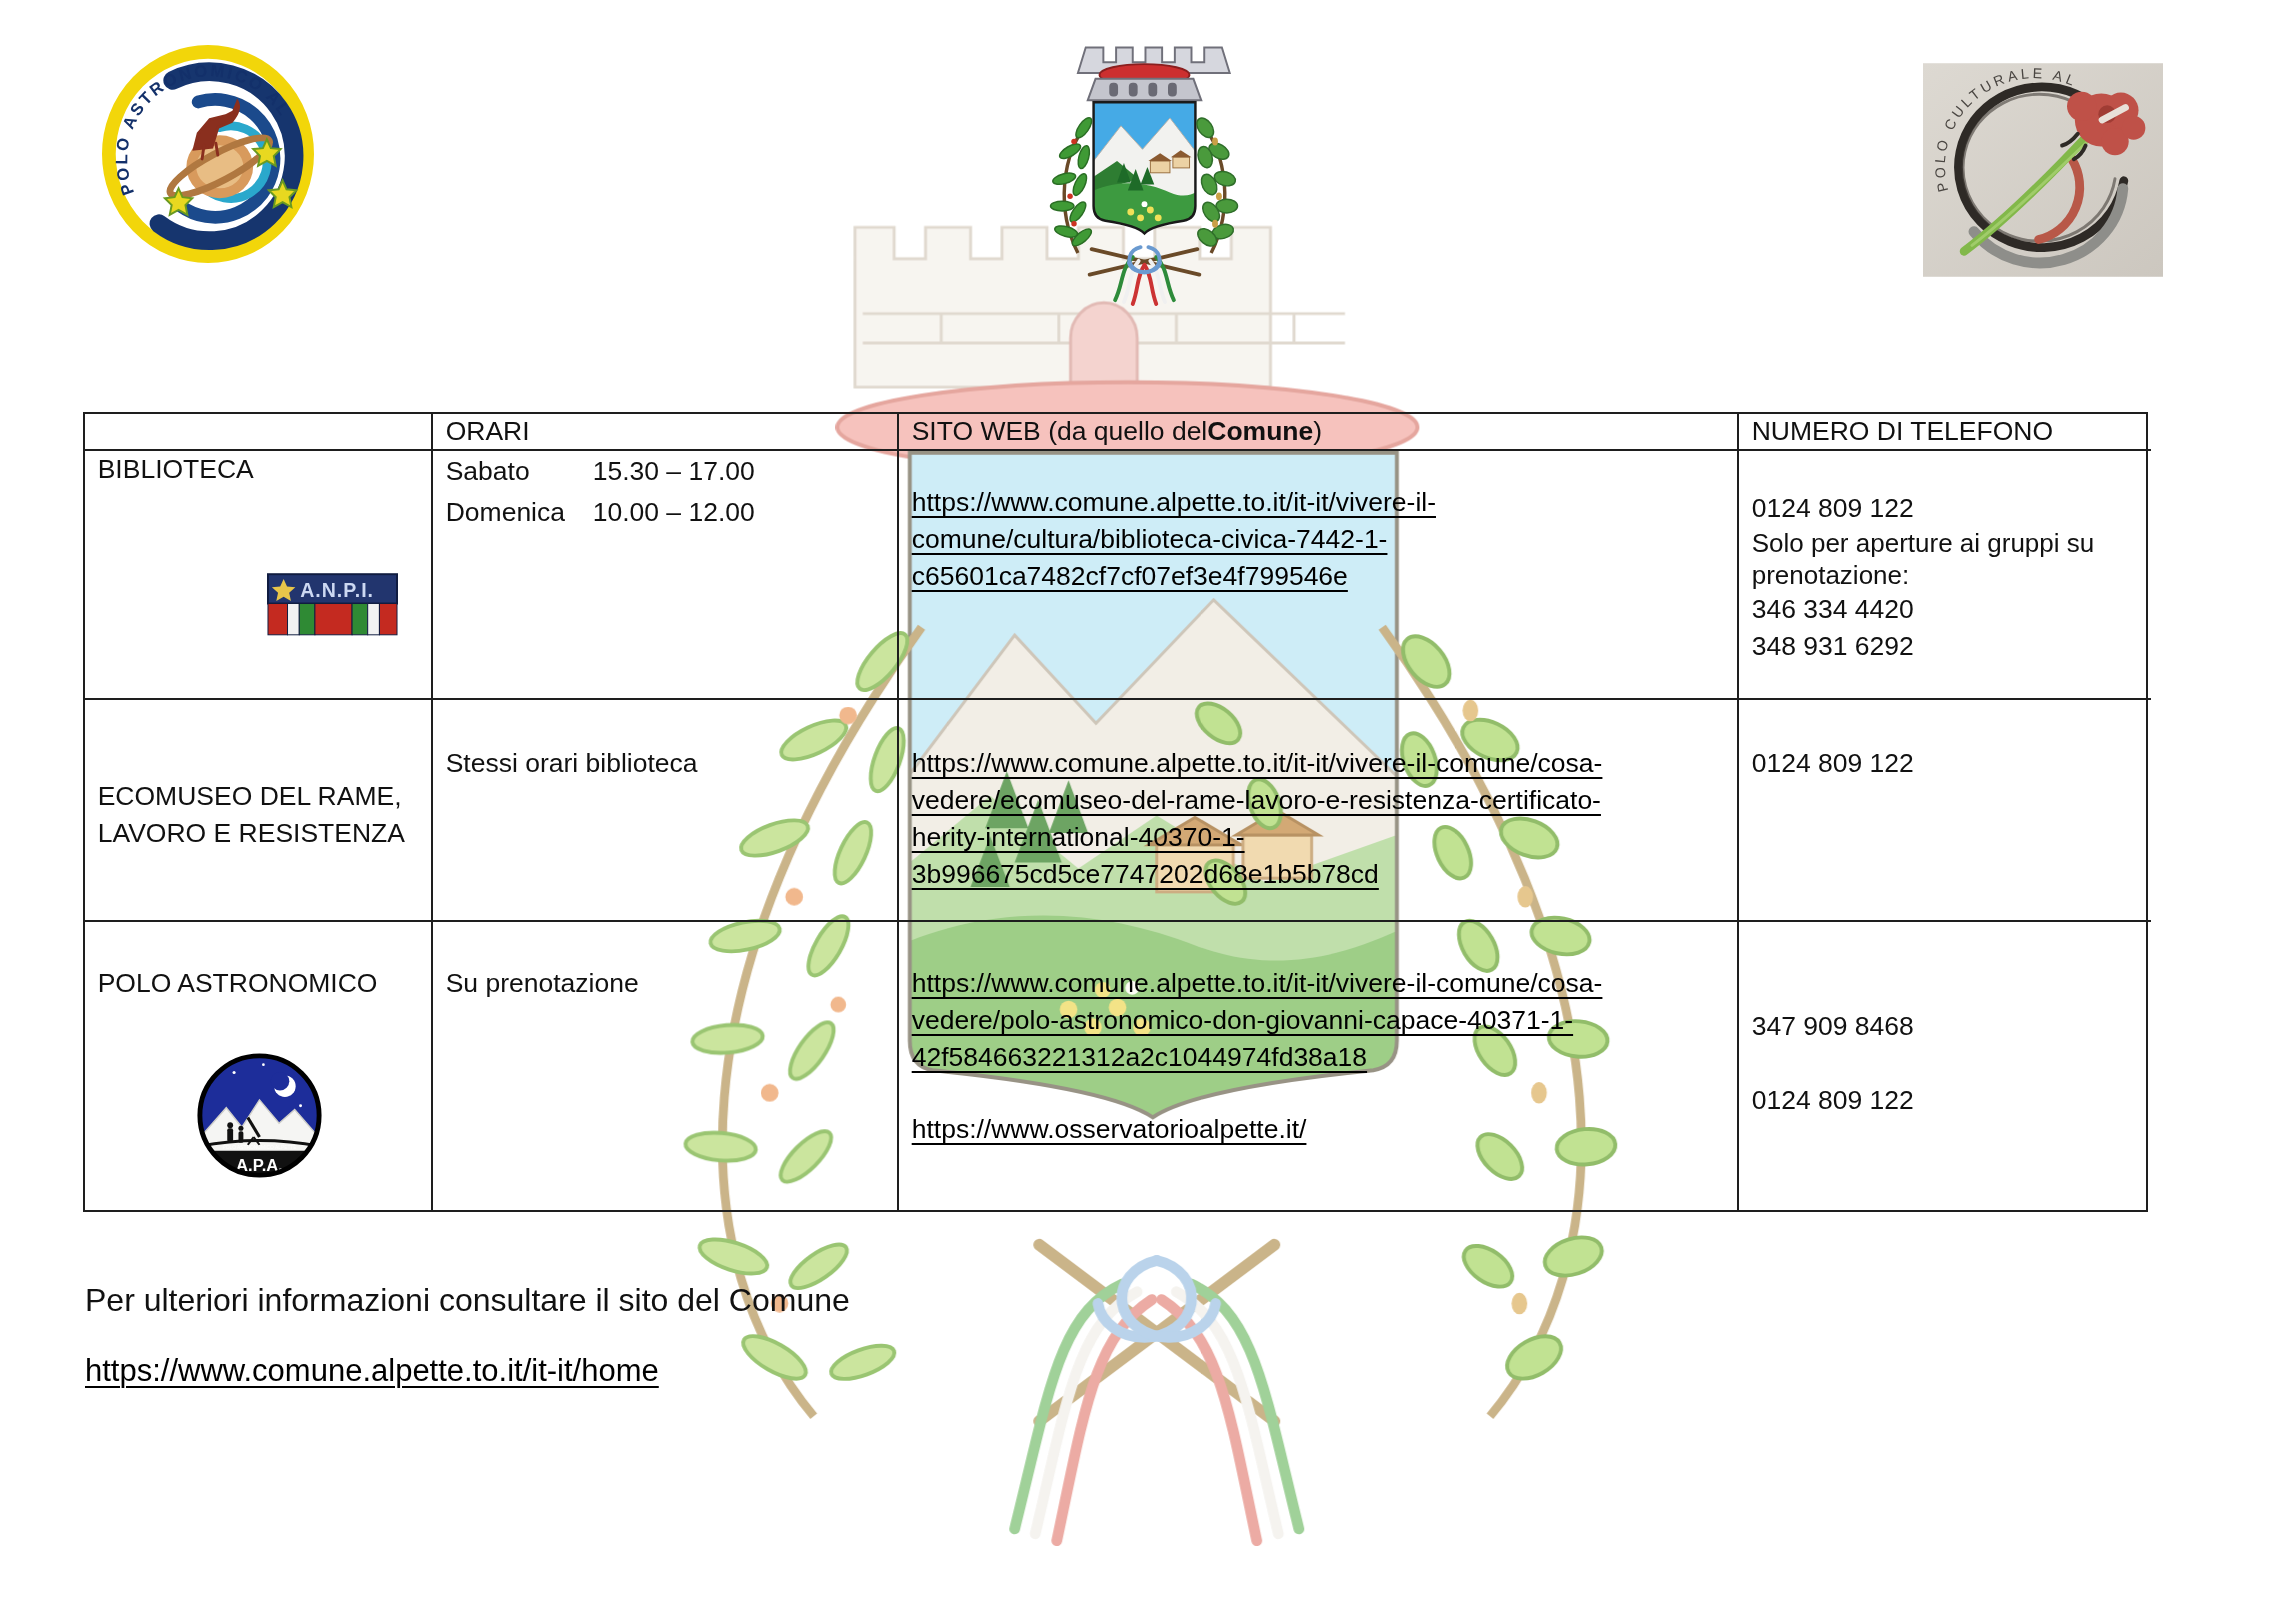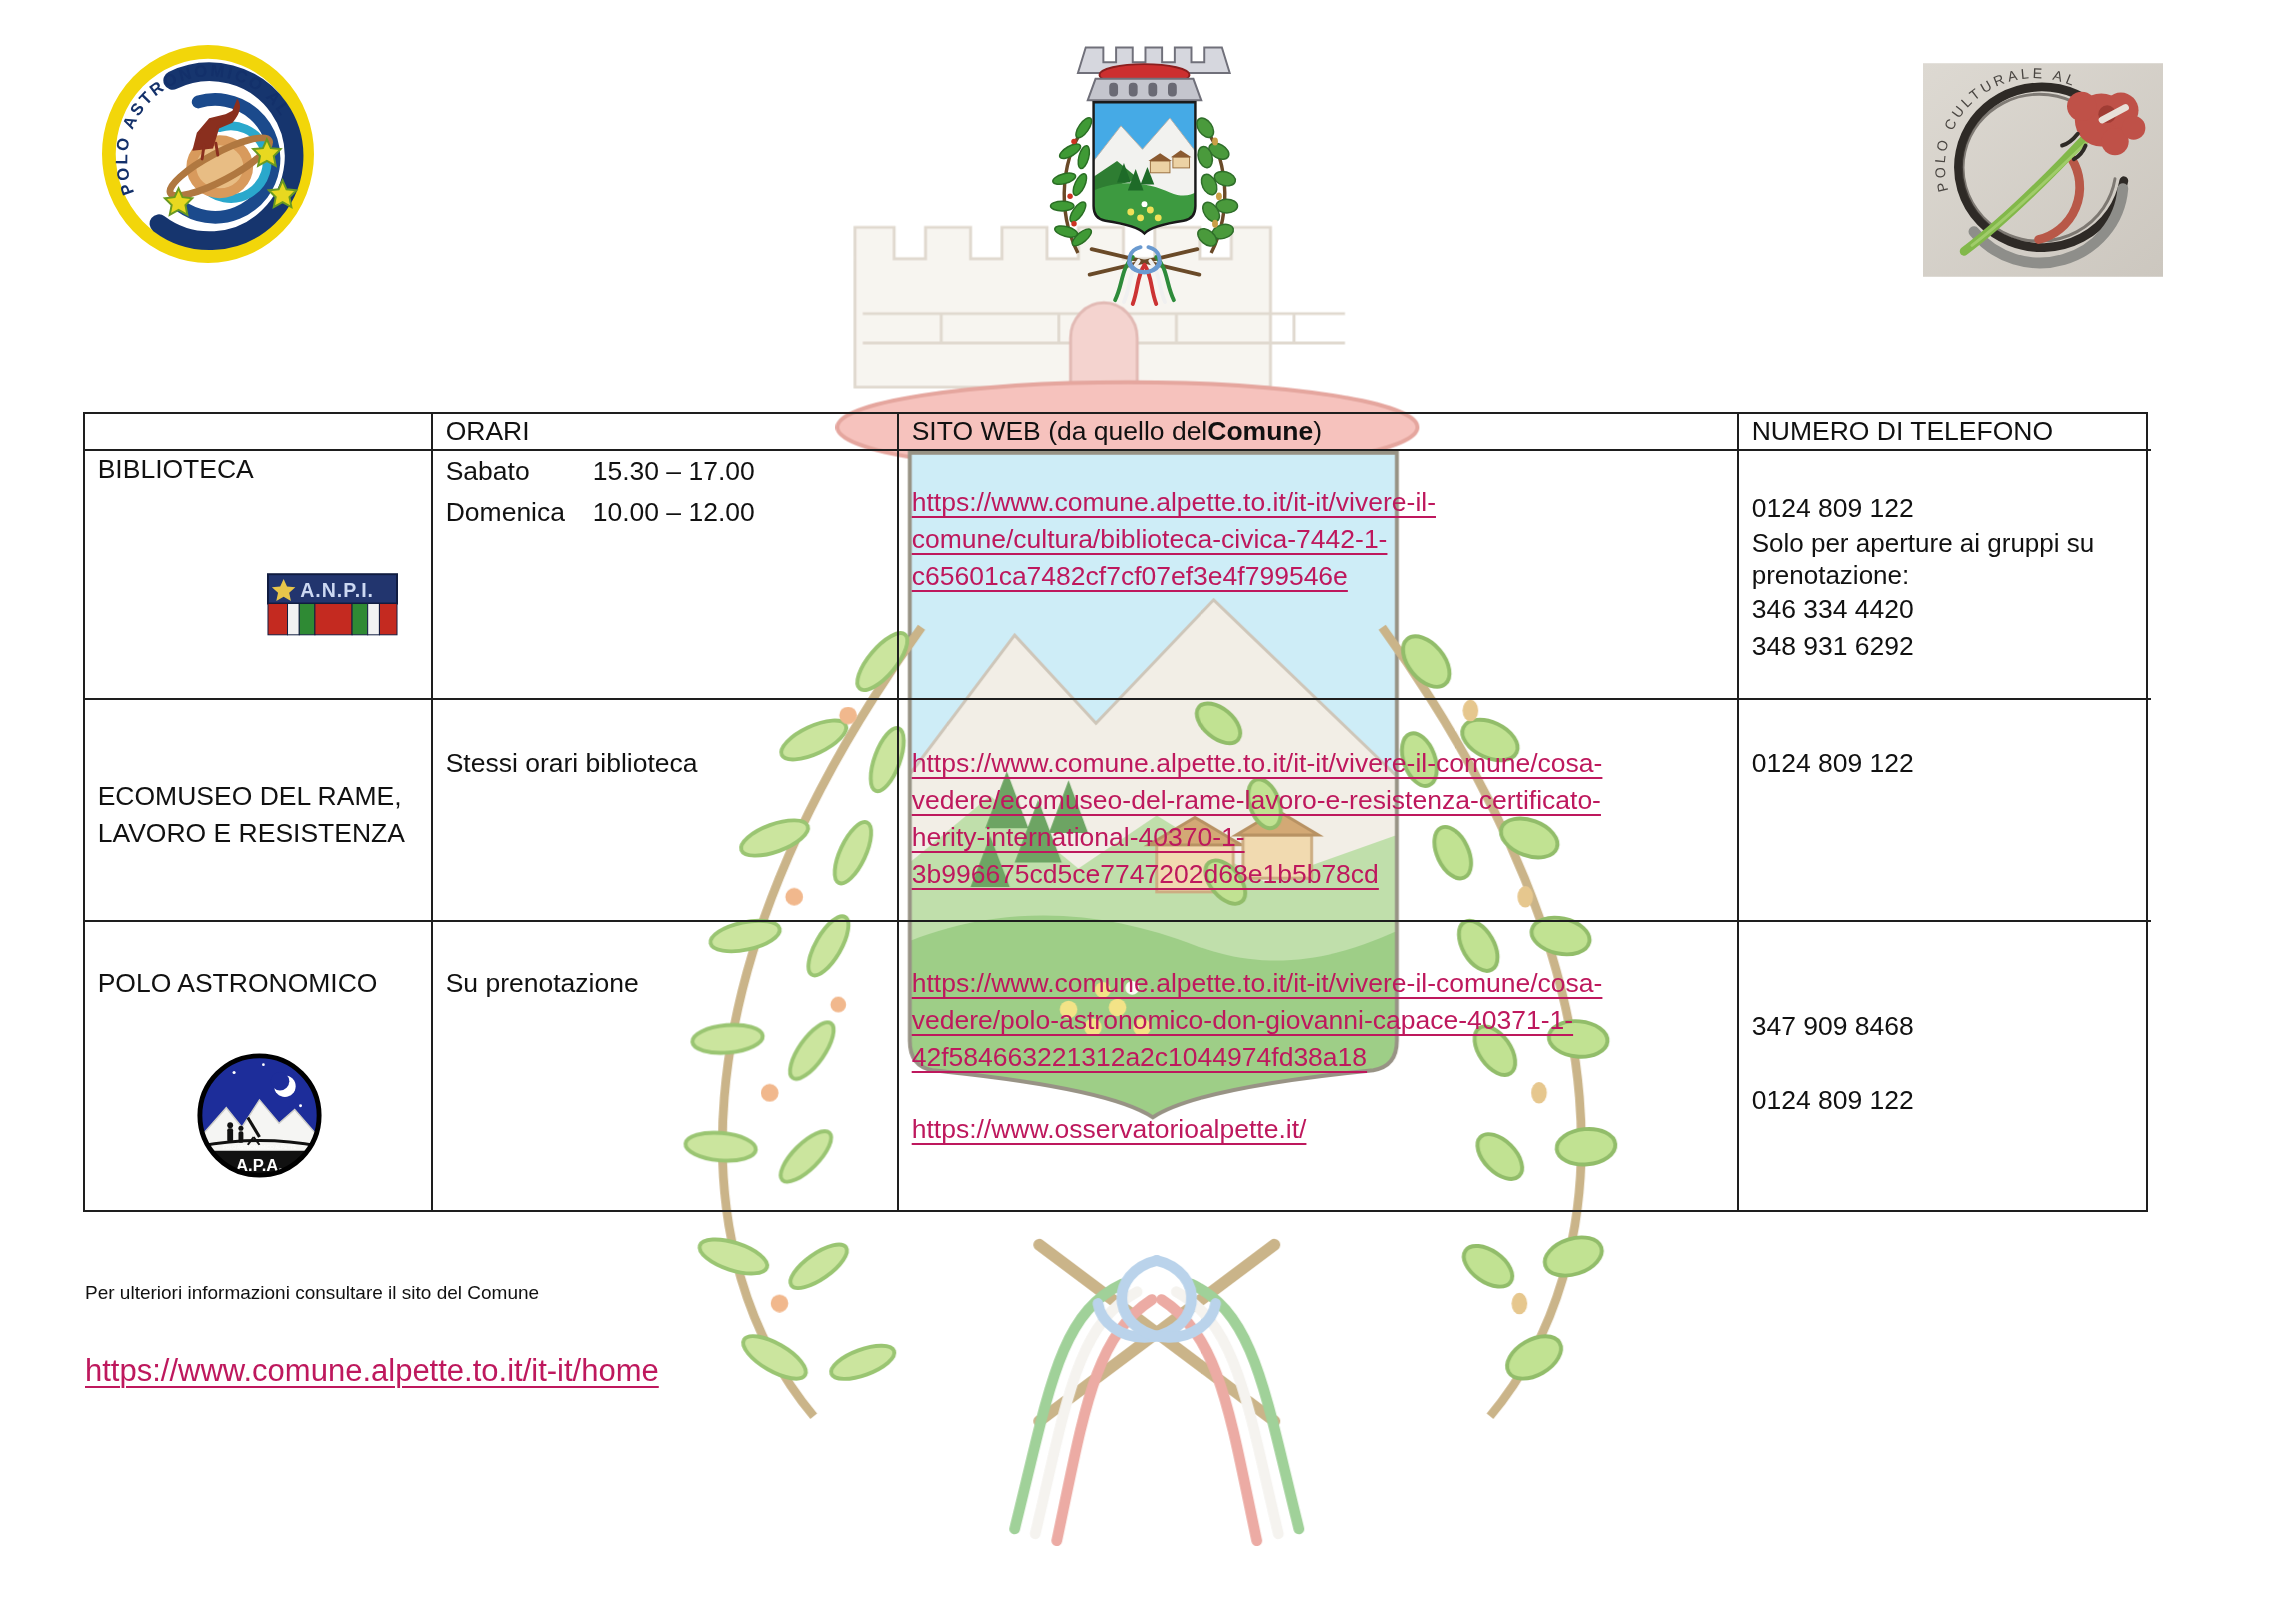--- a/index.html
+++ b/index.html
@@ -15,30 +15,30 @@
     grid-template-rows:37px 249px 222px 288px;
     border:2.9px solid #1e1e1e;box-sizing:border-box;
     font-size:26.5px;line-height:37px;background:transparent}
   .cell{border-right:2.9px solid #1e1e1e;border-bottom:2.9px solid #1e1e1e;
     box-sizing:border-box;padding:0 9.8px 0 12.7px;position:relative;overflow:hidden}
   .lastcol{border-right:none}
   .lastrow{border-bottom:none}
   .hcell{display:flex;align-items:center;line-height:29px}
   .pt72{}.pt34{padding-top:33px}.pt40{padding-top:39px}
   .pt80{padding-top:78px}.pt46{padding-top:45px}.pt44{padding-top:43px}.pt88{padding-top:86px}
-  .lnk{color:#be185d;text-decoration:underline;text-decoration-thickness:2px;
+  .lnk{color:#000000;text-decoration:underline;text-decoration-thickness:2px;
        text-underline-offset:4.9px;cursor:pointer}
   .sm{font-size:26px;line-height:32px}
   .orari-line{line-height:41px}
   .day{display:inline-block;width:147px}
   .gap36{height:35px}
   .mb38{margin-bottom:37px}
   .anpi{position:absolute;left:182px;top:122px}
   .apa{position:absolute;left:110px;top:129px}
-  .ft{position:absolute;left:85px;top:1282px;font-size:19px;z-index:1}
+  .ft{position:absolute;left:85px;top:1282px;font-size:32px;z-index:1}
   .fl{position:absolute;left:85px;top:1353px;font-size:31px;z-index:1}
   b{font-weight:bold}
 </style>
 </head>
 <body>
 
 <svg class="wm" width="2293" height="1621" viewBox="0 0 2339 1654">
   <g opacity="0.9">
 
     <g stroke="#ddd5ca" stroke-width="3" fill="#f7f4ef">

